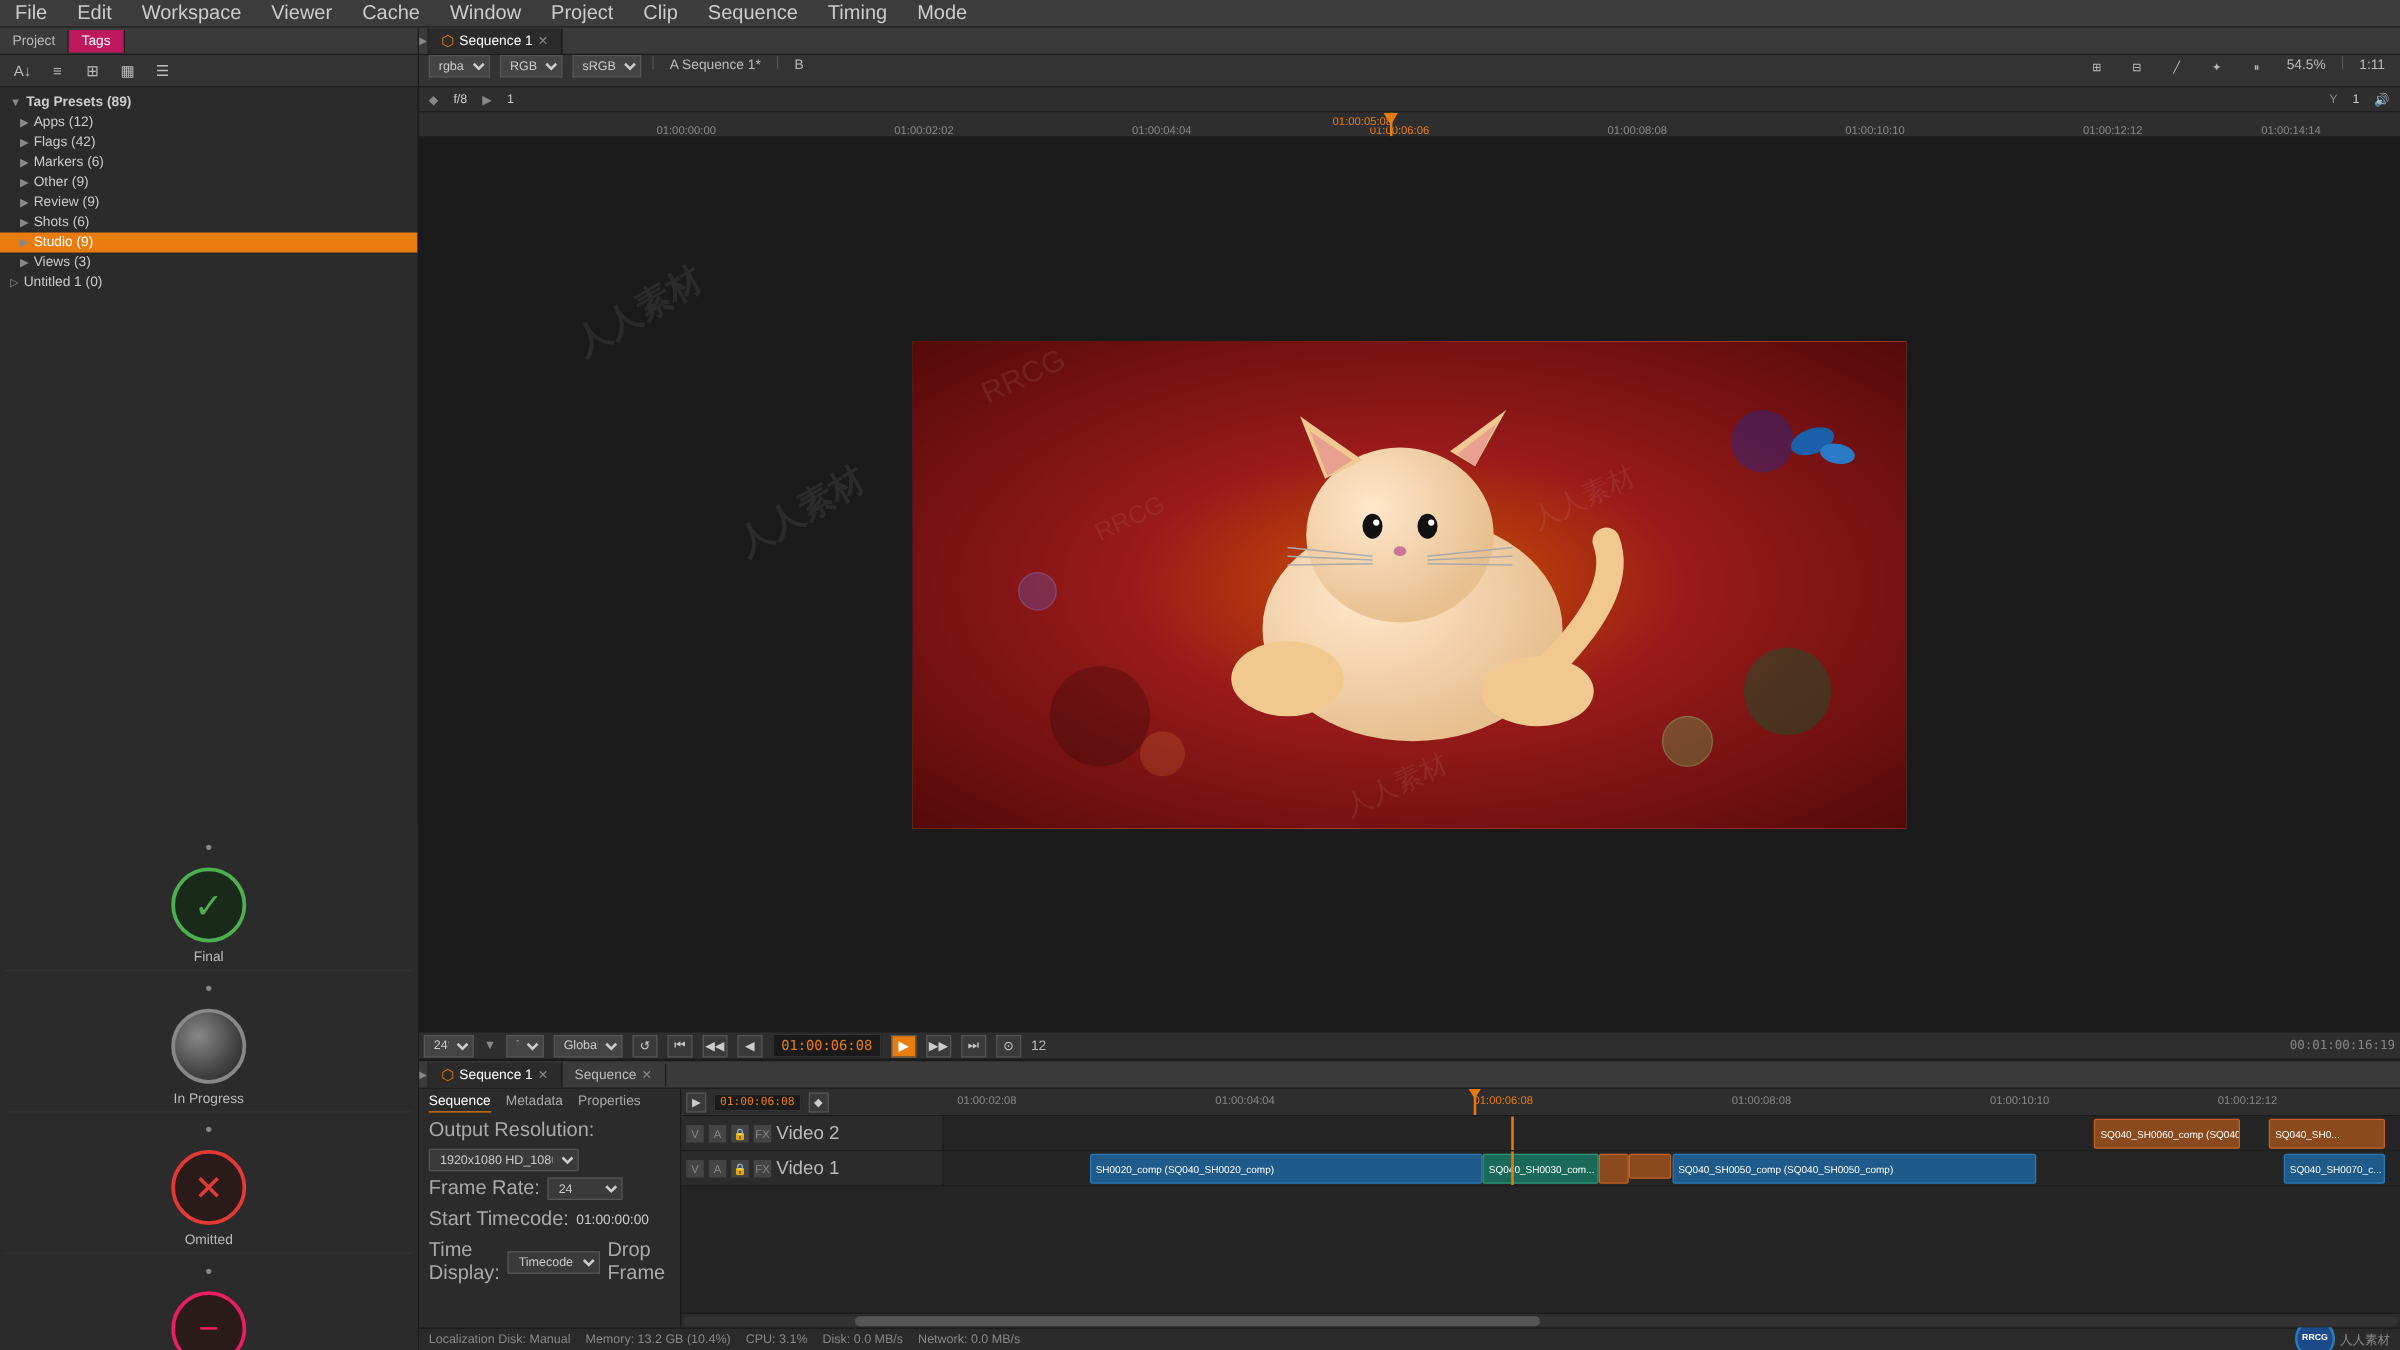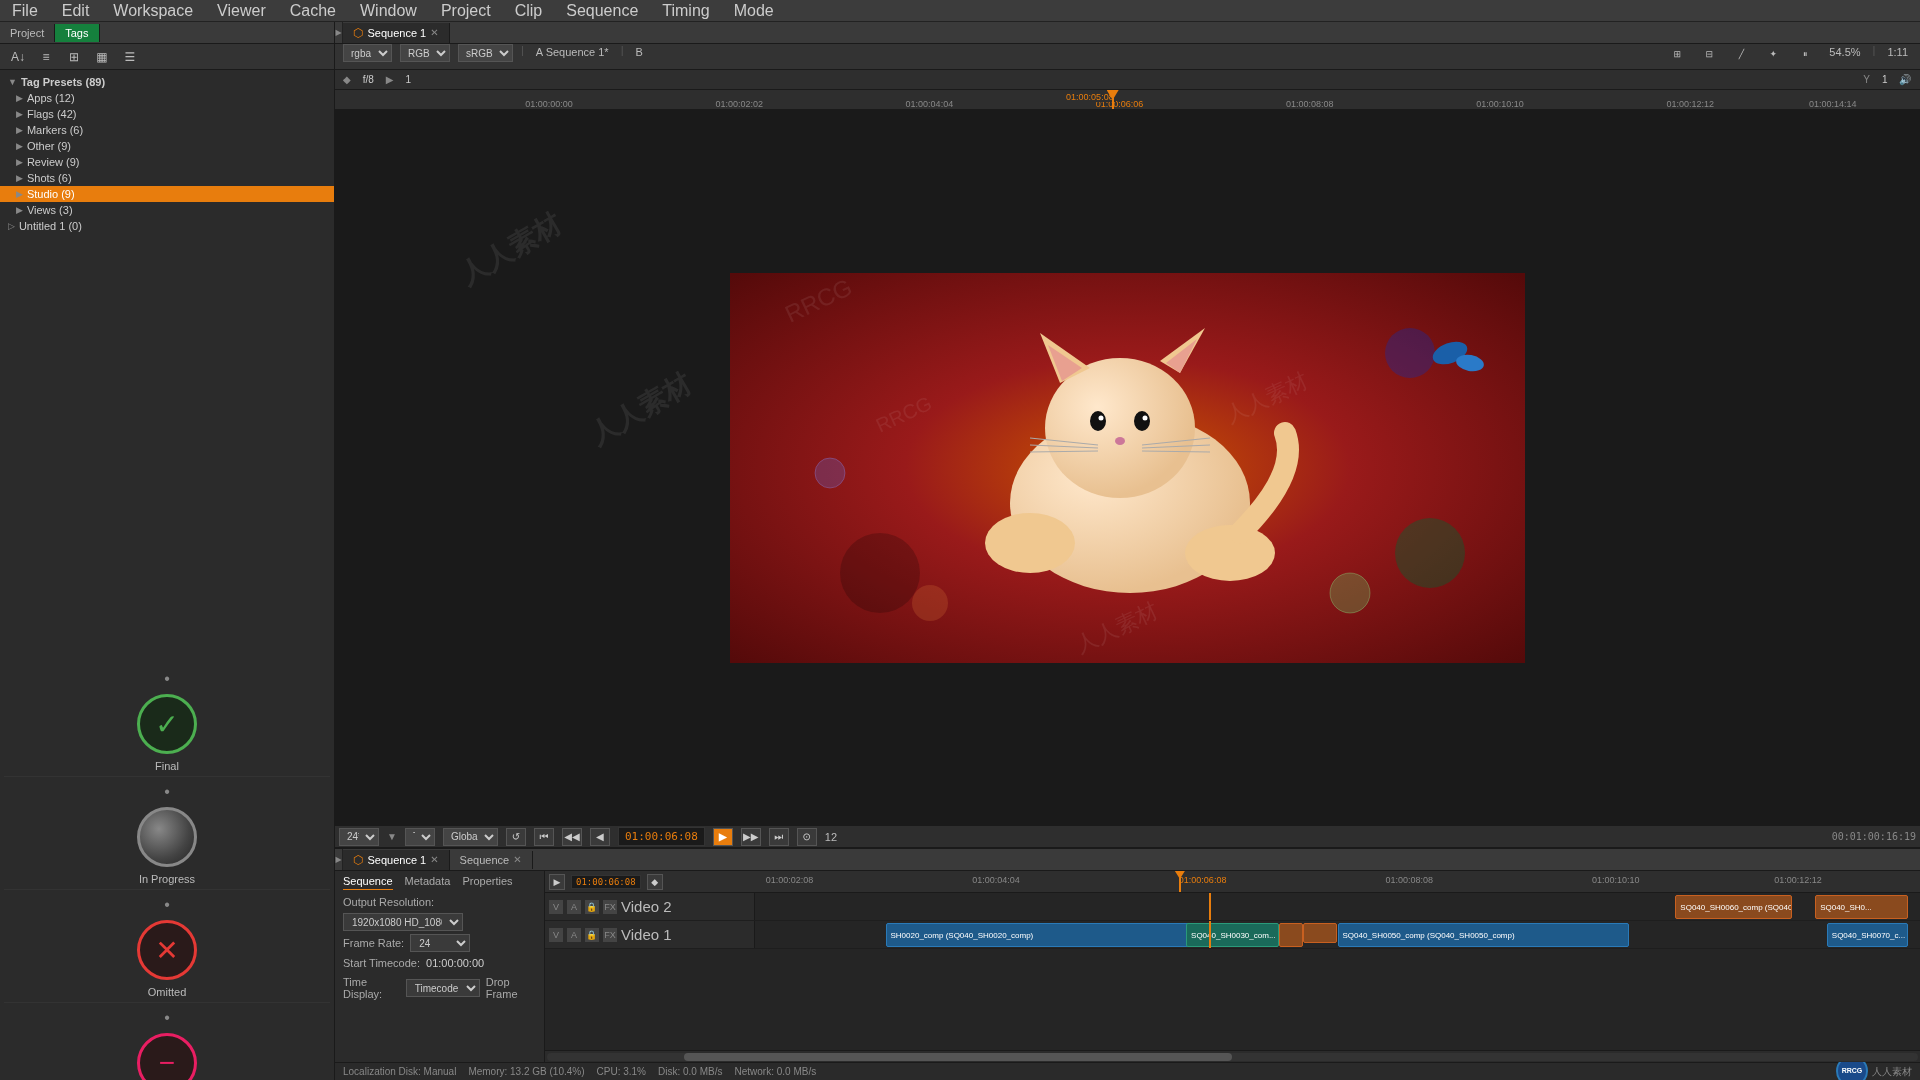--- a/index.html
+++ b/index.html
@@ -60,21 +60,21 @@
       border-bottom: 1px solid #1a1a1a;
     }
     .left-tab {
       padding: 3px 10px;
       font-size: 11px;
       color: #bbb;
       cursor: pointer;
       border-right: 1px solid #1a1a1a;
     }
     .left-tab.active {
-      background: #15803d;
+      background: #be185d;
       color: #fff;
     }
 
     
     #tag-tree {
       flex: 1;
       overflow-y: auto;
       padding: 4px 0;
     }
     .tree-item {
@@ -242,21 +242,21 @@
 
     
     #timeline-left {
       width: 210px;
       min-width: 210px;
       background: #2b2b2b;
       border-right: 1px solid #1a1a1a;
       padding: 4px 8px;
       font-size: 11px;
     }
-    .tl-label { color: #aaa; margin: 2px 0; font-size: 11px; }
+    .tl-label { color: #aaa; margin: 2px 0; font-size: 16px; }
     .tl-value { color: #ccc; }
     .tl-row { display: flex; align-items: center; gap: 6px; margin: 3px 0; }
     .tl-select {
       background: #3a3a3a;
       border: 1px solid #555;
       color: #ccc;
       font-size: 10px;
       padding: 1px 4px;
       height: 18px;
       width: 120px;
@@ -790,21 +790,21 @@
           <div class="track-row">
             <div class="track-controls">
               <button class="track-btn">V</button>
               <button class="track-btn">A</button>
               <button class="track-btn">🔒</button>
               <button class="track-btn">FX</button>
               <span class="track-name">Video 1</span>
             </div>
             <div class="track-content">
 
-              <div class="clip-block clip-blue" style="left:10%; width:27%;margin-left:14px;">
+              <div class="clip-block clip-blue" style="left:10%; width:27%;">
                 <span style="font-size:8px;">SH0020_comp (SQ040_SH0020_comp)</span>
               </div>
               <div class="clip-block clip-teal" style="left:37%; width:8%;">
                 <span style="font-size:8px;">SQ040_SH0030_com...</span>
               </div>
               <div class="clip-block clip-orange" style="left:45%; width:2%;">
               </div>
               <div class="clip-block clip-orange" style="left:47%; width:3%; height:20px; top:2px;">
               </div>
               <div class="clip-block clip-blue" style="left:50%; width:25%;">

